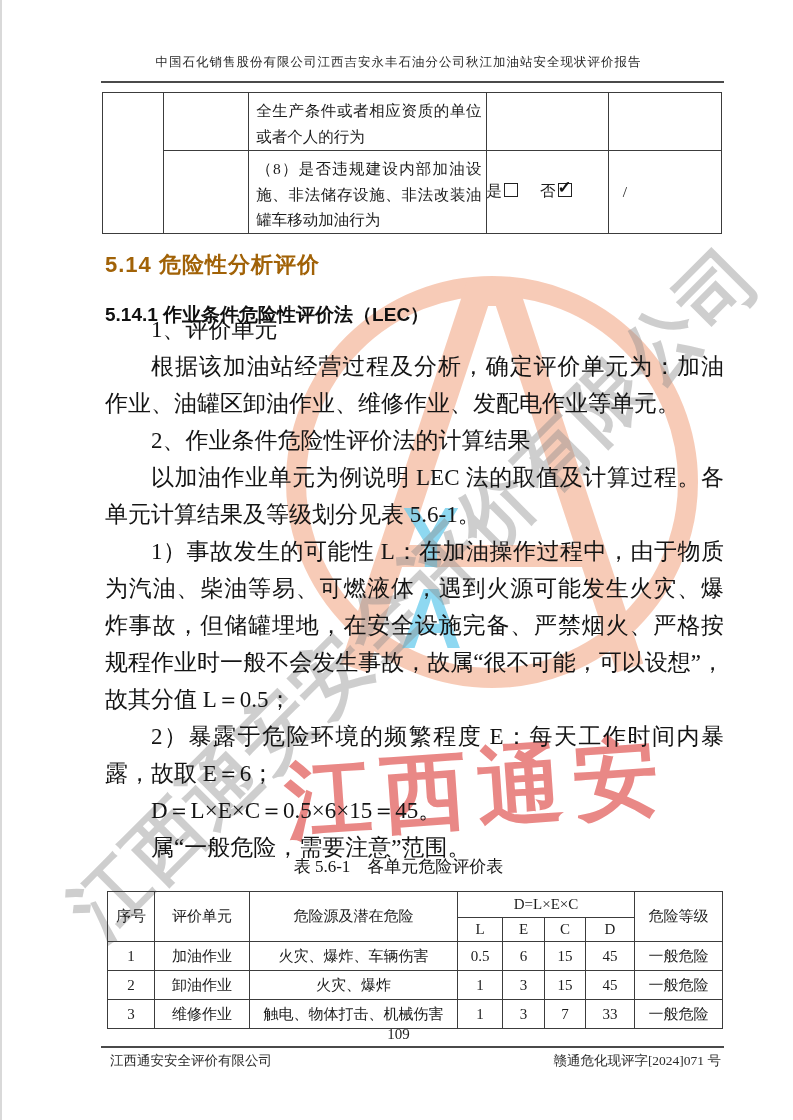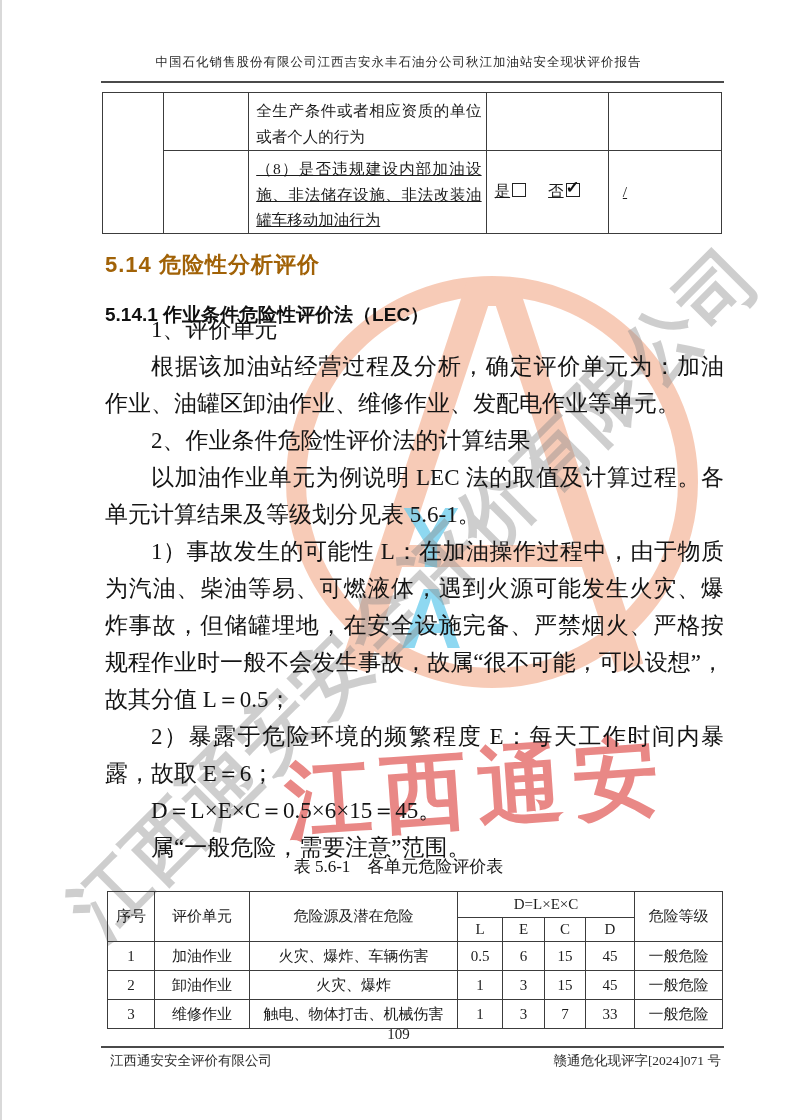--- a/index.html
+++ b/index.html
@@ -28,22 +28,22 @@
     font-size:12.5px;letter-spacing:1px;color:#2a2a2a;}
   .rule{background:#4a4a4a;height:2px;}
   .rule-header{left:99px;top:81px;width:623px;}
   .rule-footer{left:99px;top:1046px;width:623px;height:2px;}
   
   .tt{left:100px;top:92px;width:620px;border-collapse:collapse;table-layout:fixed;
     font-size:15.5px;}
   .tt td{border:1.6px solid #3c3c3c;padding:0;vertical-align:top;}
   .tt td.qcell{padding:5px 4px 0 7px;line-height:25.5px;text-align:justify;}
   .tt tr.r1{height:58px;}
-  .tt tr.r2{height:82px;text-decoration:underline;}
-  .tt td.acell{vertical-align:middle;padding-left:8px;font-size:15.5px;}
+  .tt tr.r2{height:82px;}
+  .tt td.acell{vertical-align:middle;font-size:15.5px;}
   .tt td.ncell{vertical-align:middle;padding-left:14px;}
   .cb{display:inline-block;width:12px;height:12px;border:1.4px solid #222;
     vertical-align:-1px;margin-left:2px;position:relative;}
   .cb .tick{font-style:normal;position:absolute;left:-1px;top:-7px;
     font-size:17px;font-weight:bold;color:#111;}
   .gap{display:inline-block;width:22px;}
   
   .h1{left:103px;top:250px;font-family:"Liberation Sans","DejaVu Sans",sans-serif;
     font-weight:bold;font-size:22px;letter-spacing:1px;color:#a16207;}
   .h2{left:103px;top:286px;font-family:"Liberation Sans","DejaVu Sans",sans-serif;

